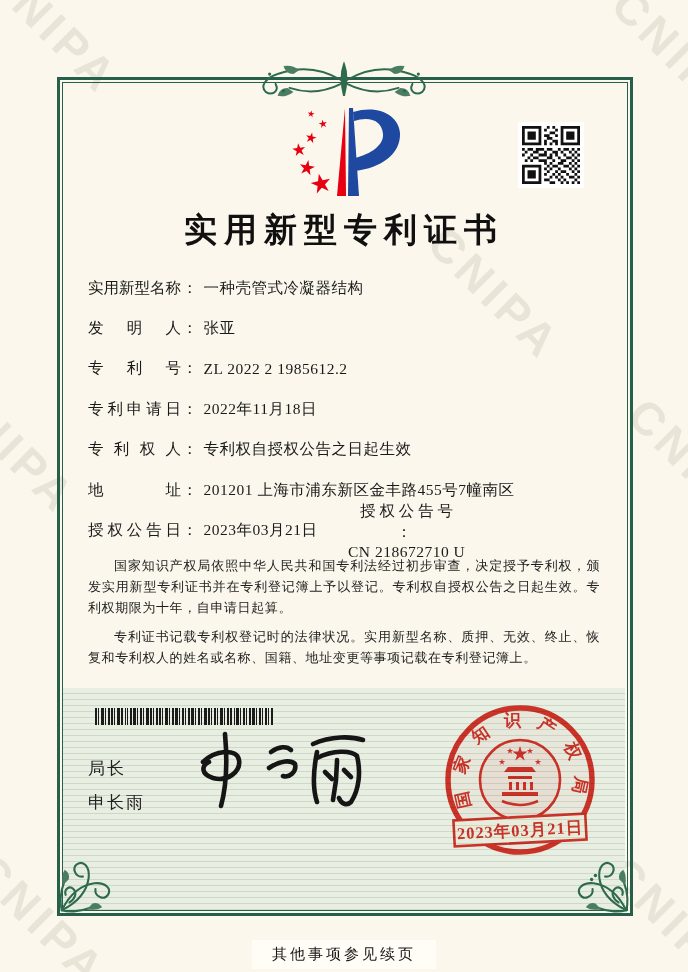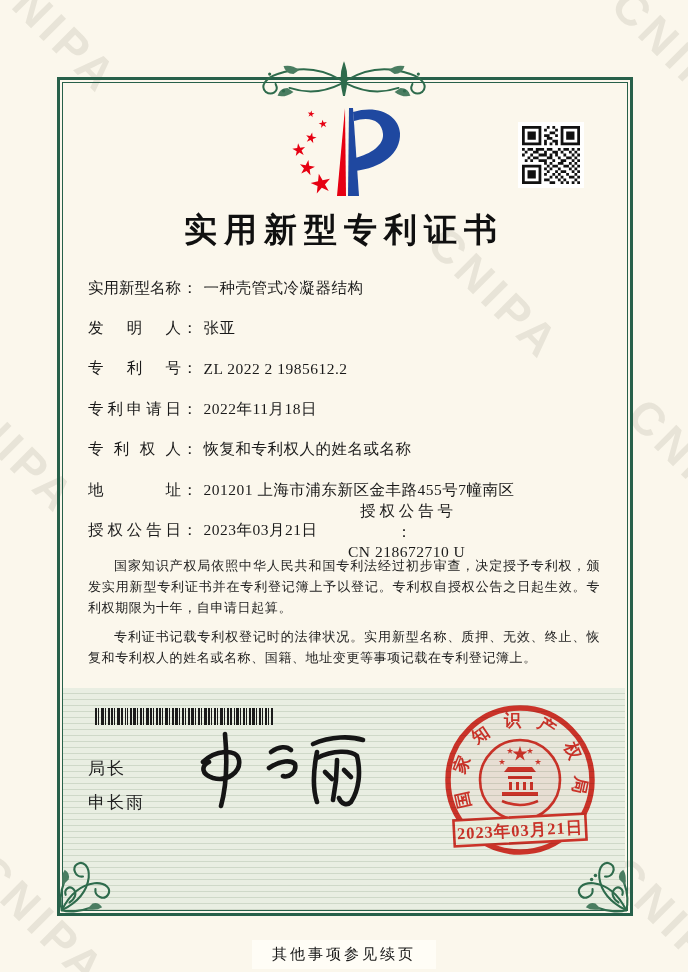--- a/index.html
+++ b/index.html
@@ -191,21 +191,21 @@
         <span class="fvalue">ZL 2022 2 1985612.2</span>
     </div>
     <div class="frow">
       <span class="flabel">专利申请日</span>
         <span class="fcolon">：</span>
         <span class="fvalue">2022年11月18日</span>
     </div>
     <div class="frow">
       <span class="flabel">专利权人</span>
         <span class="fcolon">：</span>
-        <span class="fvalue">恢复和专利权人的姓名或名称</span>
+        <span class="fvalue">专利权自授权公告之日起生效</span>
     </div>
     <div class="frow">
       <span class="flabel">地址</span>
         <span class="fcolon">：</span>
         <span class="fvalue">201201 上海市浦东新区金丰路455号7幢南区</span>
     </div>
     <div class="frow">
       <span class="flabel">授权公告日</span>
         <span class="fcolon">：</span>
         <span class="fvalue">2023年03月21日</span>

